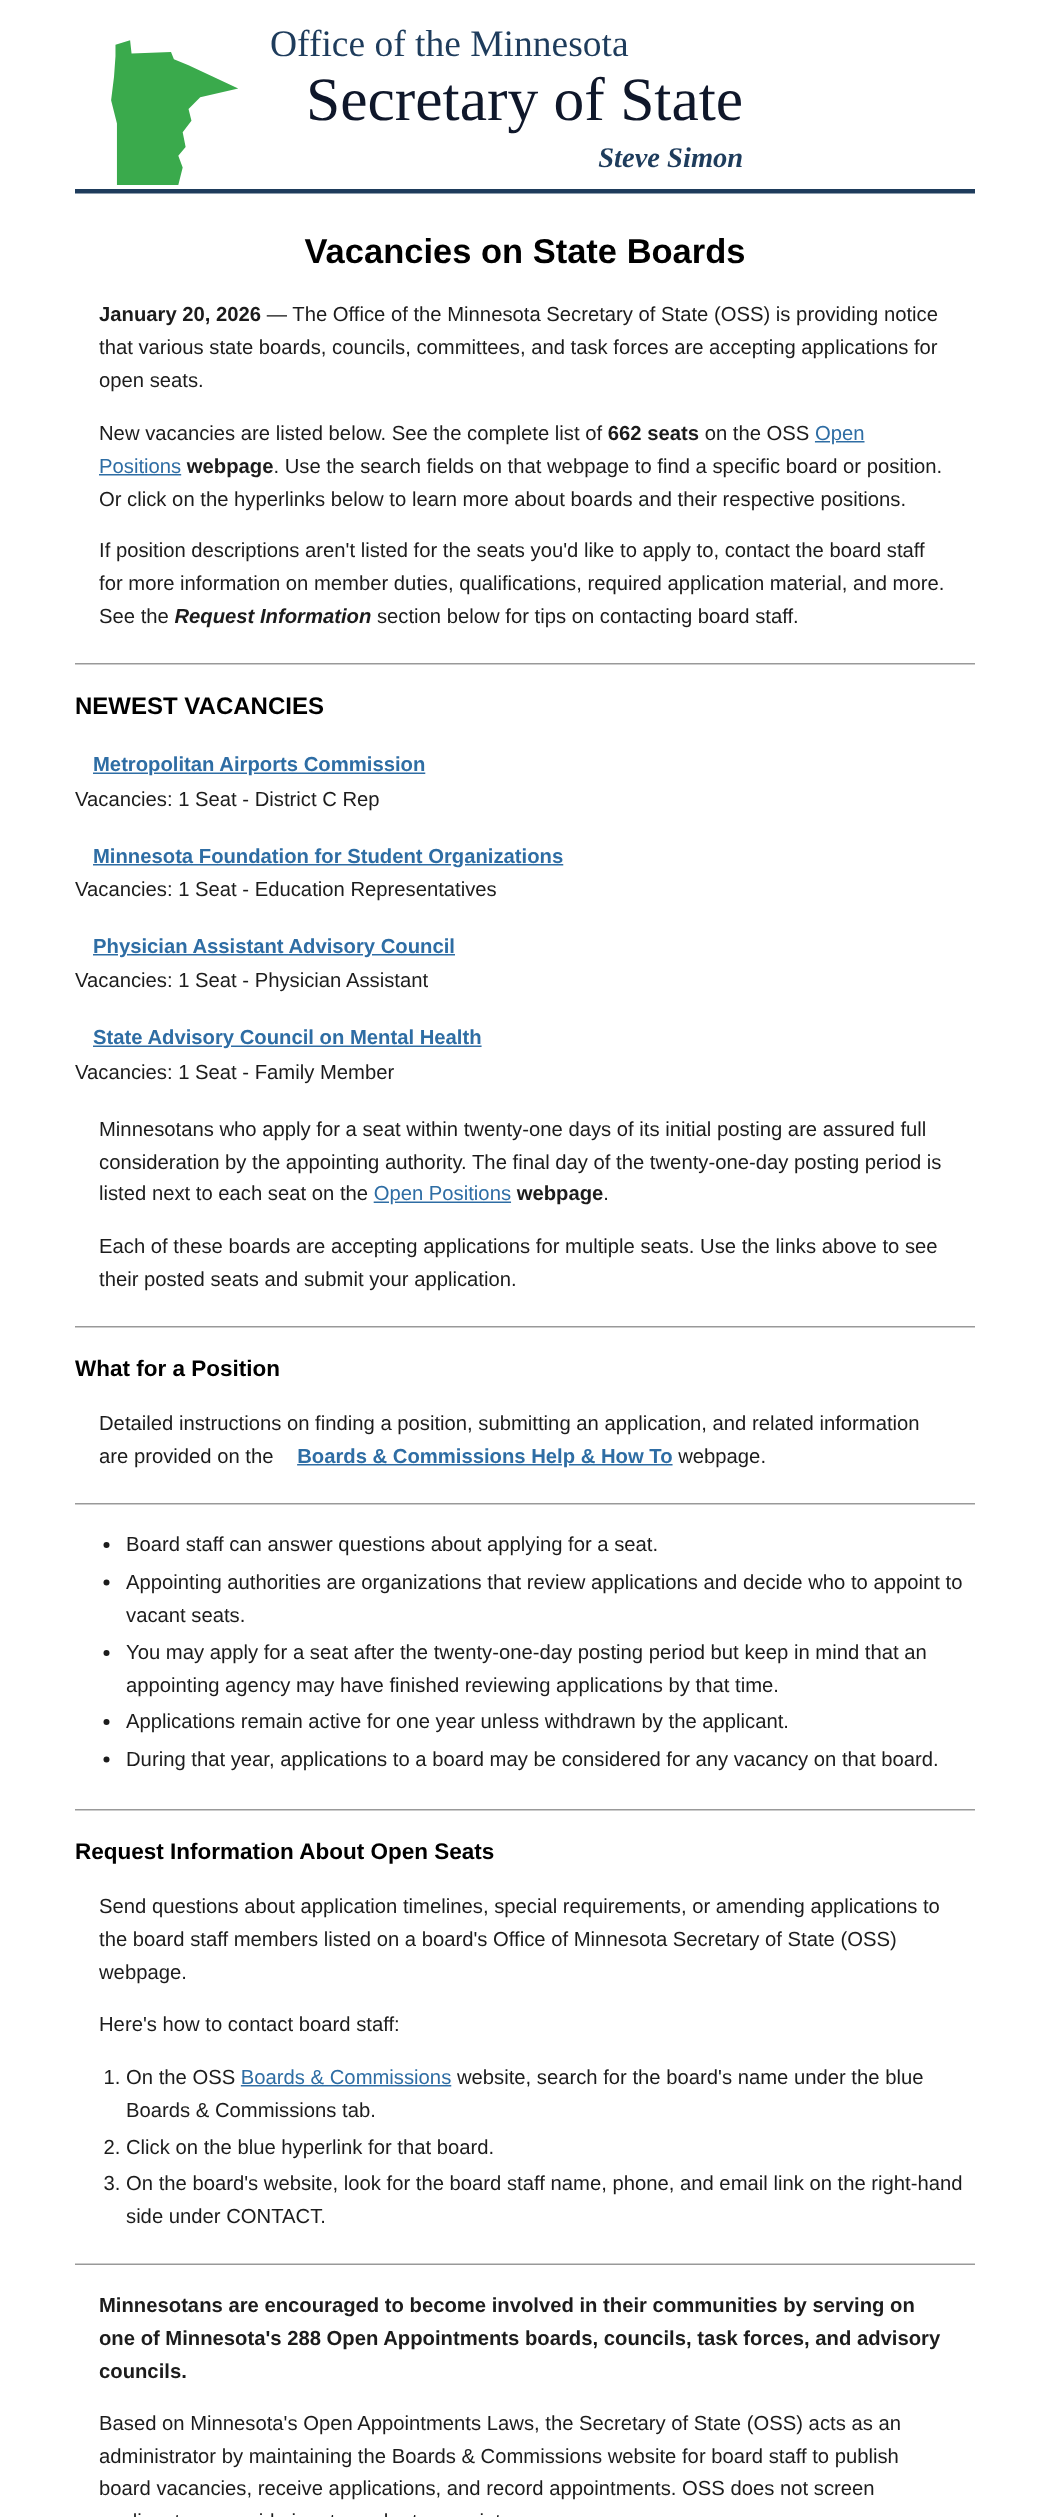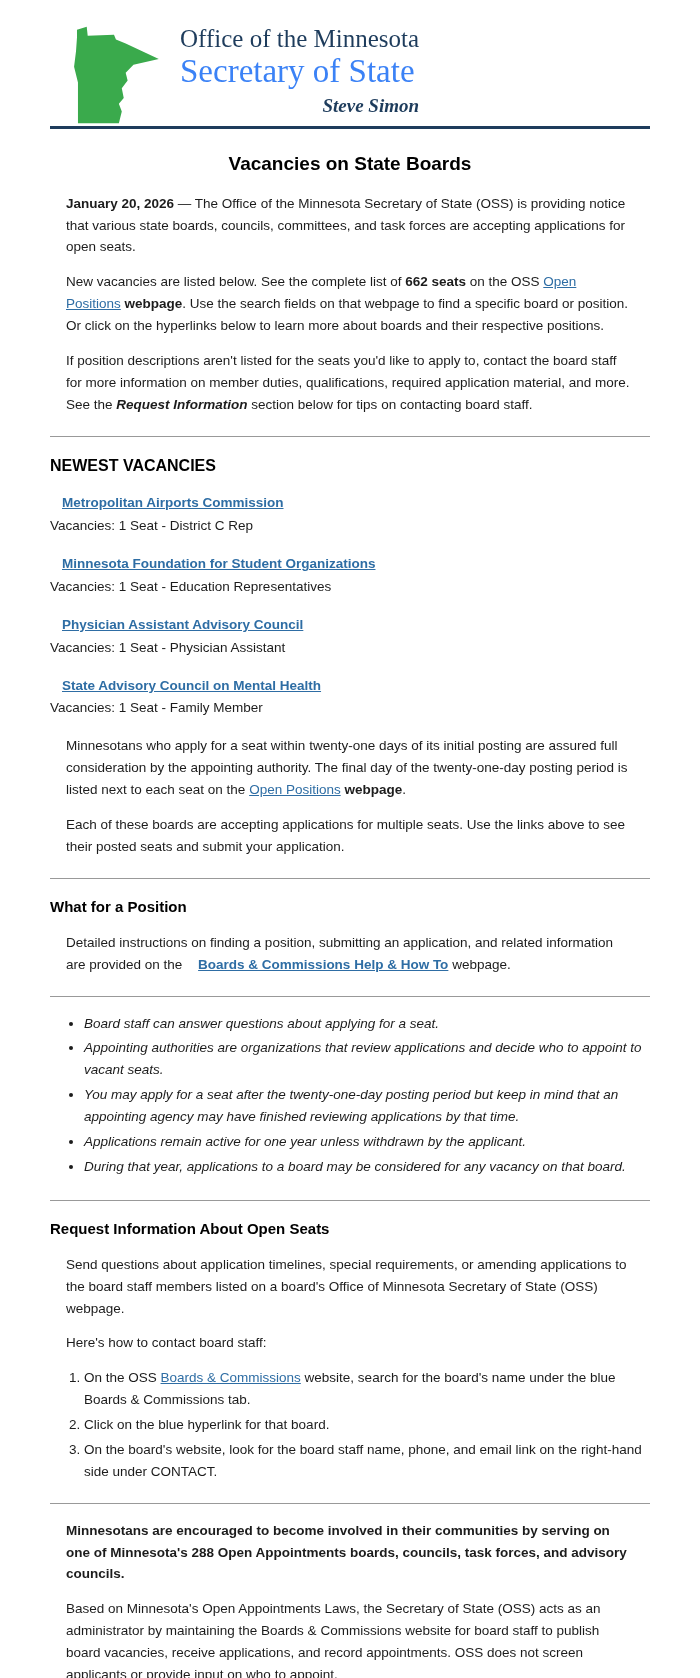--- a/index.html
+++ b/index.html
@@ -13,34 +13,34 @@
     margin:0 auto;
   }
   .content { padding:14px 50px 0 50px; }
 
   
   .masthead { display:flex; align-items:flex-end; gap:16px; border-bottom:3px solid #1e3c5c; padding-left:14px; }
   .mn-logo { width:100px; height:112px; position:relative; top:8px; flex:0 0 auto; }
   .mn-logo svg { width:100%; height:100%; display:block; }
   .org { padding-bottom:4px; }
   .org-line1 { font-family:"Liberation Serif", serif; font-size:25px; color:#1e3c5c; line-height:1.15; }
-  .org-line2 { font-family:"Liberation Serif", serif; font-size:33px; color:#3b82f6; line-height:1.05; }
+  .org-line2 { font-family:"Liberation Serif", serif; font-size:41px; color:#0f172a; line-height:1.05;margin-left:24px; }
   .org-sig   { font-family:"Liberation Serif", serif; font-style:italic; font-weight:bold; font-size:19px; color:#1e3c5c; margin-top:3px;text-align:right; }
 
   
-  h1.title { font-size:19px; font-weight:bold; text-align:center; color:#000; margin:20px 0 10px 0; }
+  h1.title { font-size:23px; font-weight:bold; text-align:center; color:#000; margin:20px 0 10px 0; }
   p { margin:13px 16px; }
   h2.section { font-size:15px; font-weight:bold; color:#000; margin:16px 0 12px 0; }
   h2.caps { font-size:16px; }
   hr.divider { border:none; border-top:1px solid #999; margin:20px 0 16px 0; }
   .lnk { color:#2e6da4; text-decoration:underline; cursor:pointer; }
   .lnk.bold { font-weight:bold;padding-left:12px; }
   .vacancy { margin:14px 0 16px 0; }
   .vac-detail { margin-top:1px; }
-  ul.bullets { margin:12px 0 22px 0; padding-left:34px;font-style:italic; }
+  ul.bullets { margin:12px 0 22px 0; padding-left:34px; }
   ul.bullets li { margin-bottom:3px; }
   ol.steps { margin:12px 0 14px 0; padding-left:34px; }
   ol.steps li { margin-bottom:3px; }
   .closing-bold { font-weight:bold; }
 </style>
 </head>
 <body>
 
 <div class="content">
 

